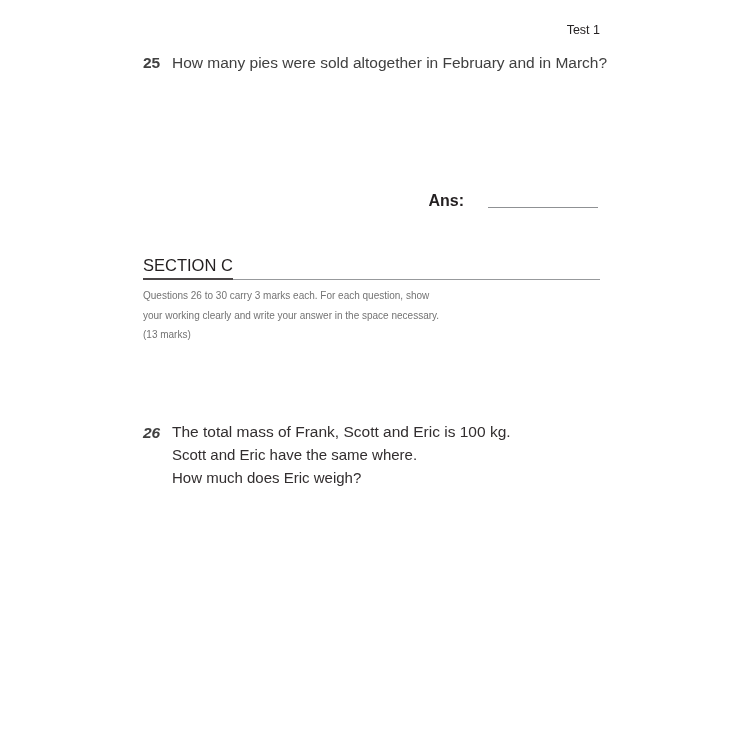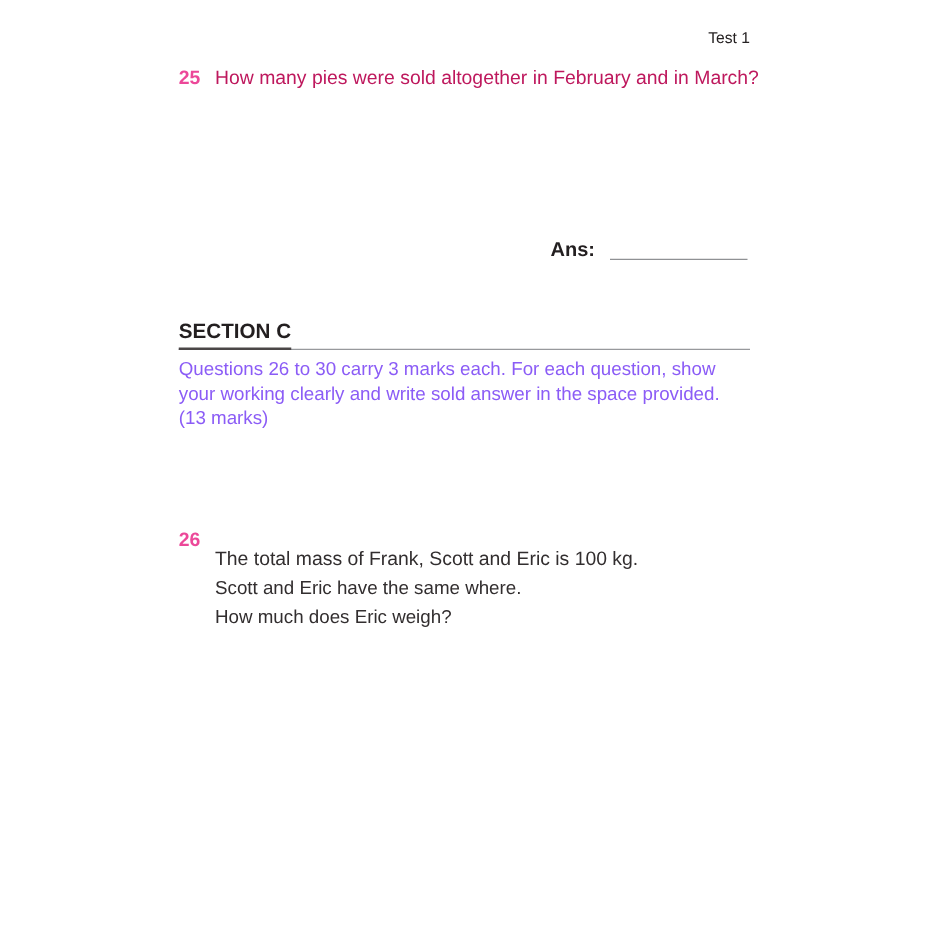--- a/index.html
+++ b/index.html
@@ -20,59 +20,59 @@
     right: 145px;
     font-size: 12.5px;
     color: #262223;
   }
 
   .q-number {
     position: absolute;
     left: 143px;
     font-weight: 700;
     font-size: 15.5px;
-    color: #ec4899;
+    color: #404040;
   }
   .q25-number { top: 54px; }
   .q25-text {
     position: absolute;
     left: 172px;
     top: 54px;
     font-size: 15.5px;
-    color: #be185d;
+    color: #404040;
     white-space: nowrap;
   }
 
   .ans-row {
     position: absolute;
     right: 147px;
     display: flex;
     align-items: flex-end;
-    gap: 12px;
+    gap: 24px;
   }
   .ans-row-1 { top: 191px; }
   .ans-row-2 { top: 670px; }
   .ans-label {
     font-weight: 700;
     font-size: 16px;
     color: #231f20;
     line-height: 19px;
   }
   .ans-line {
     width: 110px;
     height: 0;
     border-bottom: 1.5px solid #8f9194;
     margin-bottom: 2px;
   }
 
   .section-heading {
     position: absolute;
     left: 143px;
     top: 256px;
-    font-weight: 700;
+    font-weight: 400;
     font-size: 16.5px;
     color: #231f20;
     line-height: 19px;
     padding-bottom: 3px;
     border-bottom: 2.5px solid #4a4647;
     z-index: 2;
   }
   .section-rule {
     position: absolute;
     left: 143px;
@@ -81,35 +81,34 @@
     height: 1.6px;
     background: #97999c;
     z-index: 1;
   }
 
   .instructions {
     position: absolute;
     left: 143px;
     top: 286px;
     width: 470px;
-    font-size: 15px;
+    font-size: 10px;
     line-height: 19.6px;
-    color: #8b5cf6;
+    color: #737373;
   }
   .instr-line { white-space: nowrap; }
 
-  .q26-number { top: 424px; }
+  .q26-number { top: 424px; font-style: italic; }
   .q26-lines {
     position: absolute;
     left: 172px;
     top: 420px;
     font-size: 15px;
     line-height: 23px;
     color: #322e2f;
-    margin-top: 16px;
   }
   .q26-lines .q-line { white-space: nowrap; }
   .q26-lines .q-line:first-child { font-size: 15.5px; }
 
   .page-number {
     position: absolute;
     left: 0;
     right: 0;
     top: 708px;
     text-align: center;
@@ -130,21 +129,21 @@
   <div class="ans-row ans-row-1">
     <span class="ans-label">Ans:</span>
     <span class="ans-line"></span>
   </div>
 
   <div class="section-heading">SECTION C</div>
   <div class="section-rule"></div>
 
   <div class="instructions">
     <div class="instr-line">Questions 26 to 30 carry 3 marks each. For each question, show</div>
-    <div class="instr-line">your working clearly and write sold answer in the space provided.</div>
+    <div class="instr-line">your working clearly and write your answer in the space necessary.</div>
     <div class="instr-line">(13 marks)</div>
   </div>
 
   <div class="q-number q26-number">26</div>
   <div class="q26-lines">
     <div class="q-line">The total mass of Frank, Scott and Eric is 100 kg.</div>
     <div class="q-line">Scott and Eric have the same where.</div>
     <div class="q-line">How much does Eric weigh?</div>
   </div>
 

